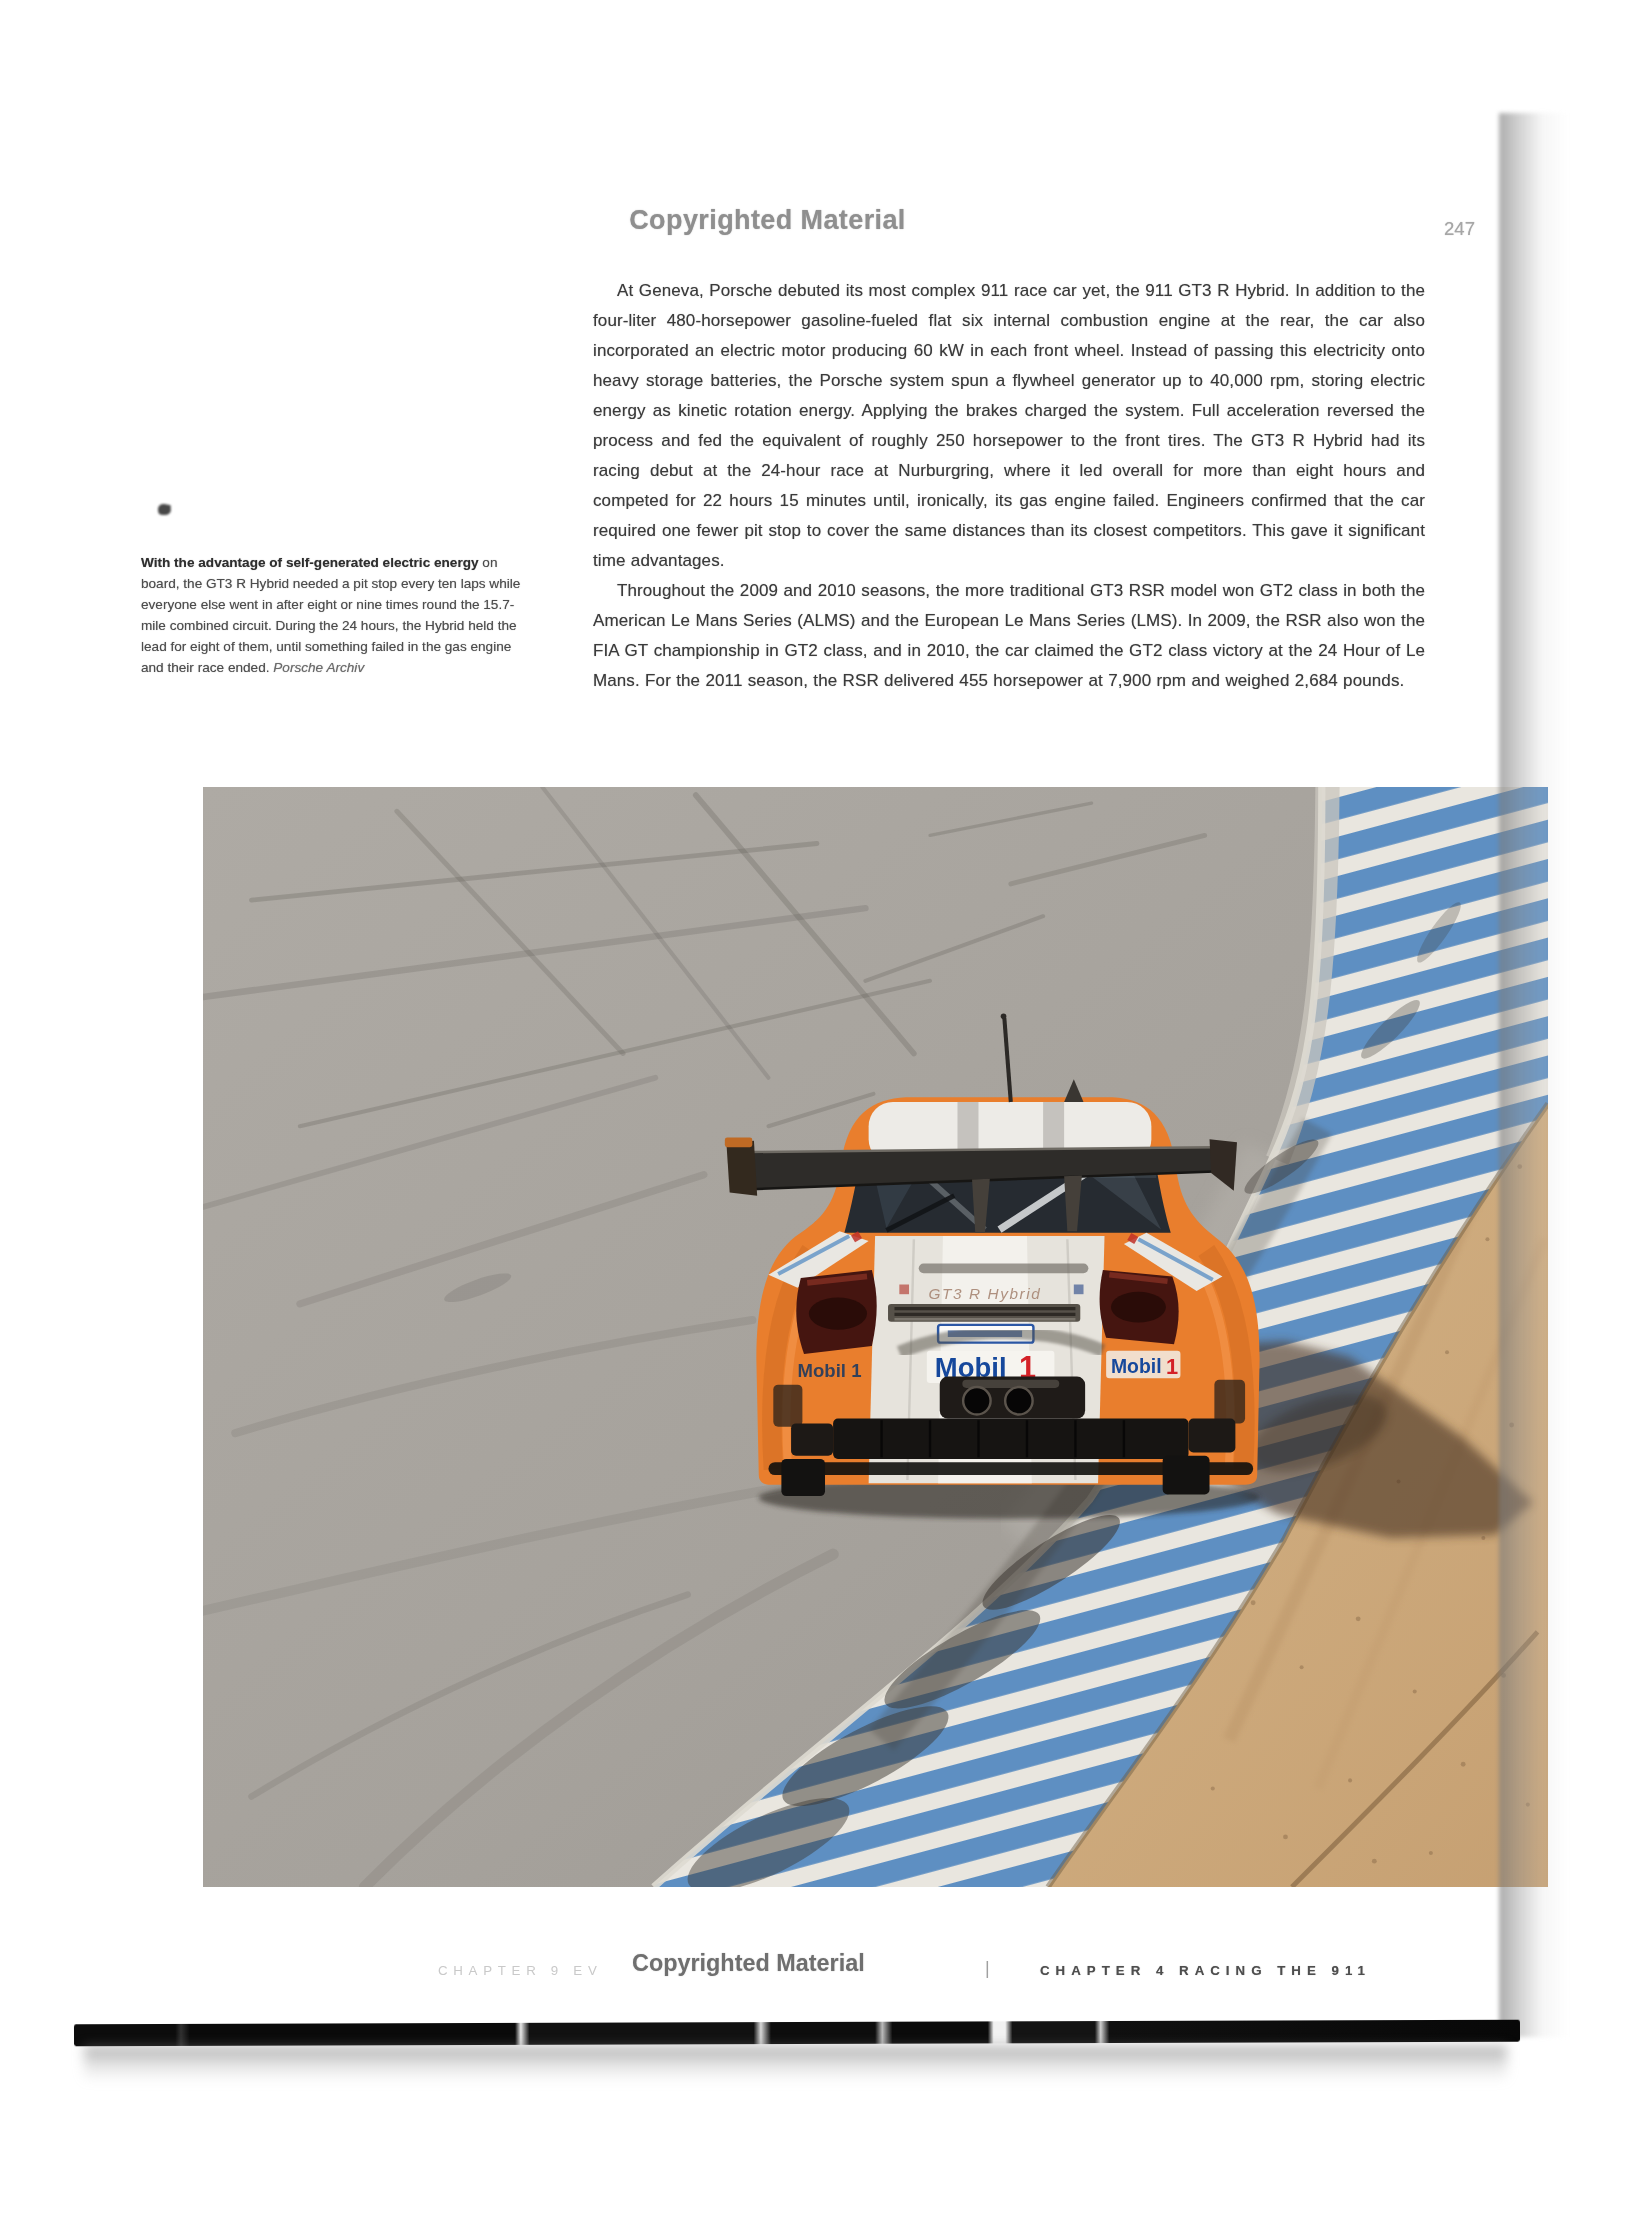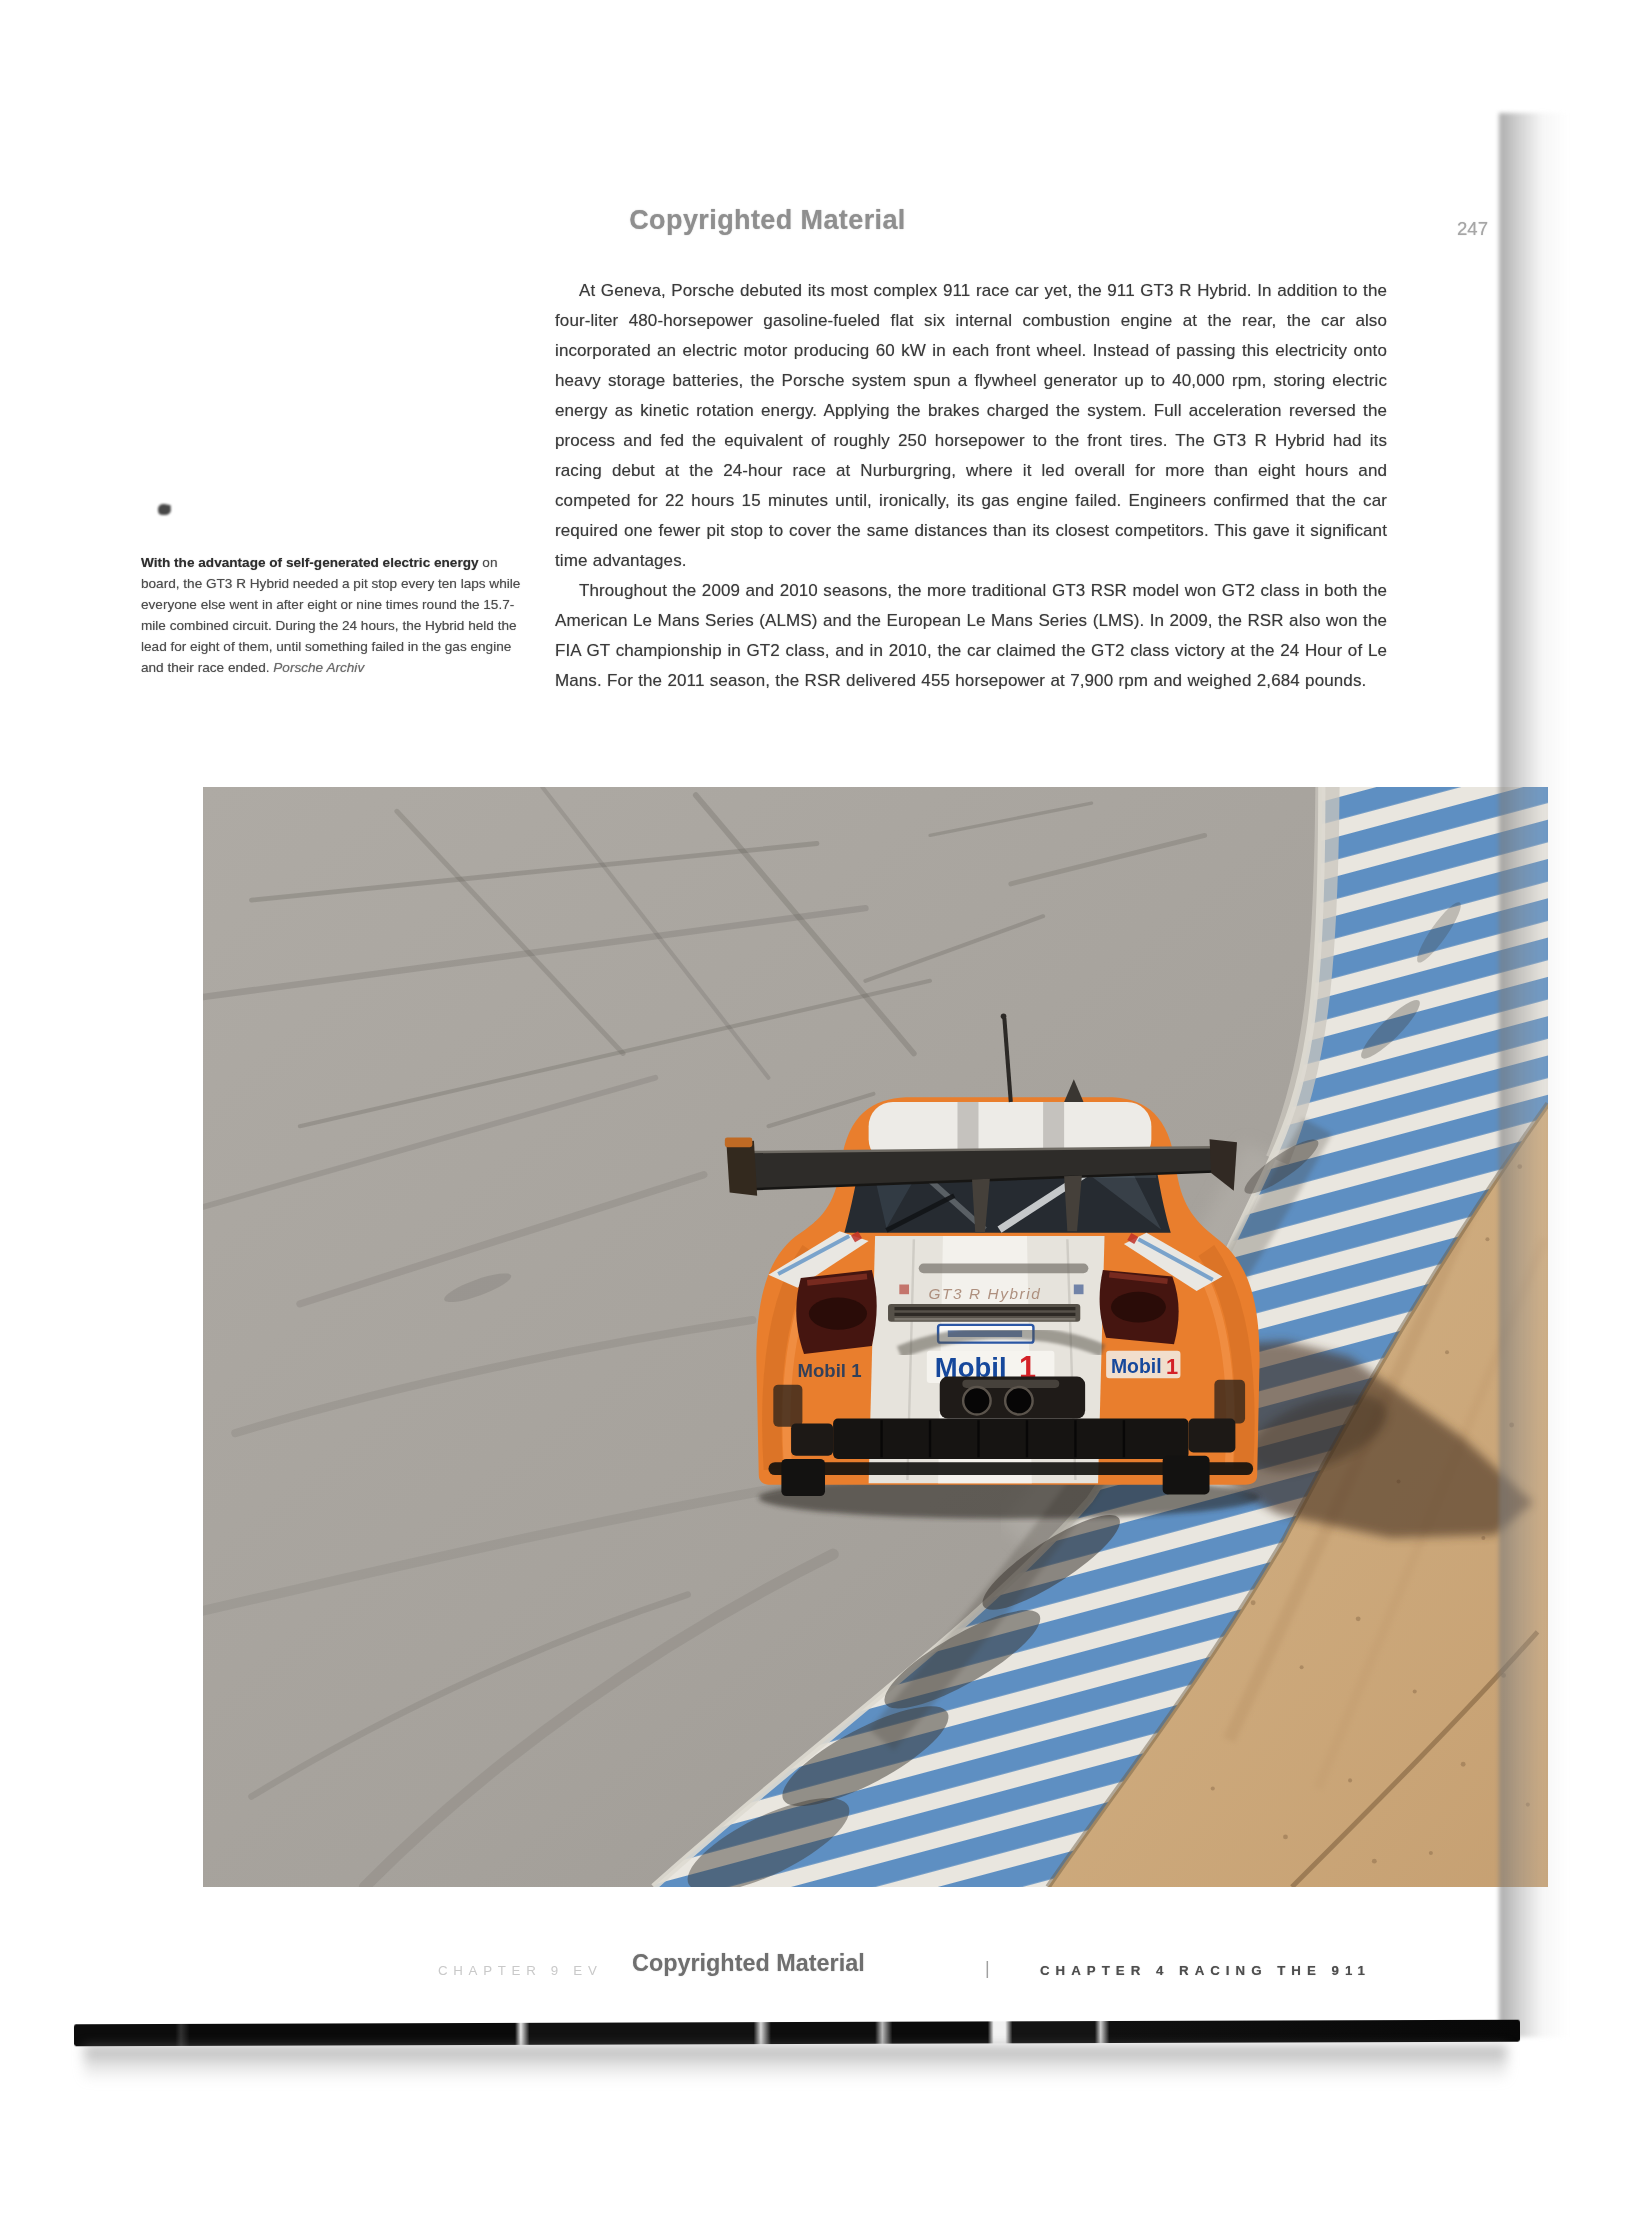--- a/index.html
+++ b/index.html
@@ -3,30 +3,30 @@
 <meta charset="utf-8">
 <style>
   html,body{margin:0;padding:0;background:#ffffff;}
   #canvas{
     position:relative;width:1648px;height:2227px;background:#ffffff;overflow:hidden;
     font-family:"Liberation Sans",sans-serif;
     border-radius:12px;
   }
   .abs{position:absolute;}
   
-  .scan{color:#3b3b3b;text-shadow:0 0 0.9px rgba(50,50,50,.5);filter:blur(0.3px);text-align:center;}
+  .scan{color:#3b3b3b;text-shadow:0 0 0.9px rgba(50,50,50,.5);filter:blur(0.3px);}
   .header-mark{
     left:525px;top:205px;width:485px;text-align:center;
     font-size:27px;font-weight:700;letter-spacing:0.4px;color:#8f8f8f;
     text-shadow:0 0 1.2px rgba(120,120,120,.6);filter:blur(0.4px);
   }
   .page-num{left:1444px;top:218px;width:57px;font-size:18.6px;color:#a6a6a6;
     text-shadow:0 0 1px rgba(140,140,140,.6);filter:blur(0.4px);}
   .bodytext{
-    left:555px;top:276px;width:832px;
+    left:593px;top:276px;width:832px;
     font-size:17px;line-height:30px;text-align:justify;
     letter-spacing:0.1px;word-spacing:0.5px;
   }
   .bodytext p{margin:0;text-indent:24px;}
   .caption{
     left:141px;top:552px;width:386px;
     font-size:13.6px;line-height:21px;color:#4d4d4d;text-align:left;
   }
   .caption .lead{font-weight:700;color:#2e2e2e;}
   .caption .credit{font-style:italic;color:#6b6b6b;}

